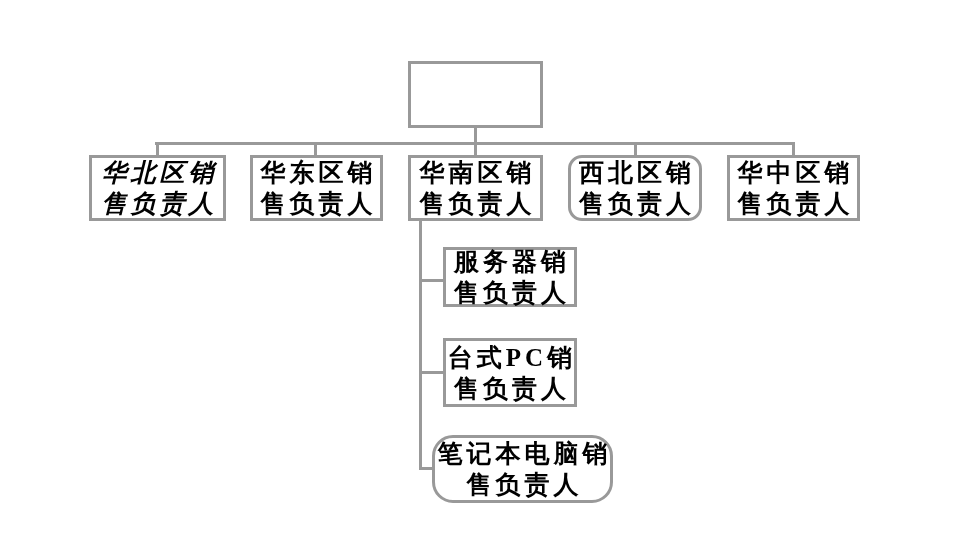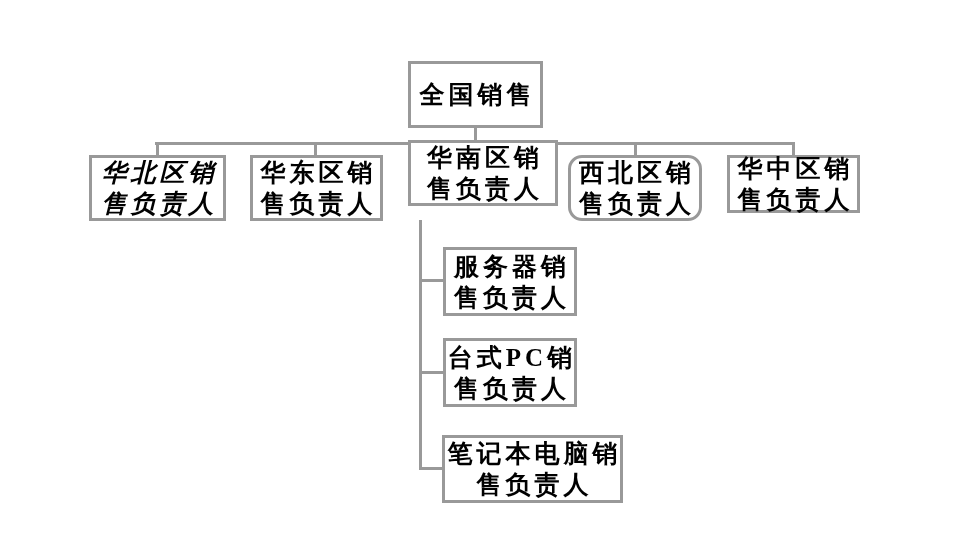--- a/index.html
+++ b/index.html
@@ -54,50 +54,49 @@
   <div class="conn" style="left:314px; top:142px; width:3px; height:14px;"></div>
   <div class="conn" style="left:474px; top:142px; width:3px; height:14px;"></div>
   <div class="conn" style="left:634px; top:142px; width:3px; height:14px;"></div>
   <div class="conn" style="left:792px; top:142px; width:3px; height:14px;"></div>
   <div class="conn" style="left:419px; top:220px; width:3px; height:250px;"></div>
   <div class="conn" style="left:419px; top:279px; width:26px; height:3px;"></div>
   <div class="conn" style="left:419px; top:371px; width:26px; height:3px;"></div>
   <div class="conn" style="left:419px; top:467px; width:26px; height:3px;"></div>
 
   <div class="node" style="left:408px; top:61px; width:135px; height:67px;">
-    <span class="tline">全国销售</span>
   </div>
 
   <div class="node" style="left:89px; top:155px; width:137px; height:66px;font-style:italic;">
     <span class="tline">华北区销</span>
     <span class="tline">售负责人</span>
   </div>
   <div class="node" style="left:250px; top:155px; width:133px; height:66px;">
     <span class="tline">华东区销</span>
     <span class="tline">售负责人</span>
   </div>
-  <div class="node" style="left:408px; top:140px; width:150px; height:66px;">
+  <div class="node" style="left:408px; top:155px; width:135px; height:66px;">
     <span class="tline">华南区销</span>
     <span class="tline">售负责人</span>
   </div>
   <div class="node" style="left:568px; top:155px; width:134px; height:66px;border-radius:14px;">
     <span class="tline">西北区销</span>
     <span class="tline">售负责人</span>
   </div>
-  <div class="node" style="left:727px; top:155px; width:133px; height:58px;">
+  <div class="node" style="left:727px; top:155px; width:133px; height:66px;">
     <span class="tline">华中区销</span>
     <span class="tline">售负责人</span>
   </div>
 
-  <div class="node" style="left:443px; top:247px; width:134px; height:69px;">
+  <div class="node" style="left:443px; top:247px; width:134px; height:60px;">
     <span class="tline">服务器销</span>
     <span class="tline">售负责人</span>
   </div>
   <div class="node" style="left:443px; top:338px; width:134px; height:69px;">
     <span class="tline">台式PC销</span>
     <span class="tline">售负责人</span>
   </div>
-  <div class="node" style="left:442px; top:435px; width:181px; height:68px;">
+  <div class="node" style="left:432px; top:435px; width:181px; height:68px;border-radius:21px;">
     <span class="tline">笔记本电脑销</span>
     <span class="tline">售负责人</span>
   </div>
 
 </div>
 
 </body></html>

